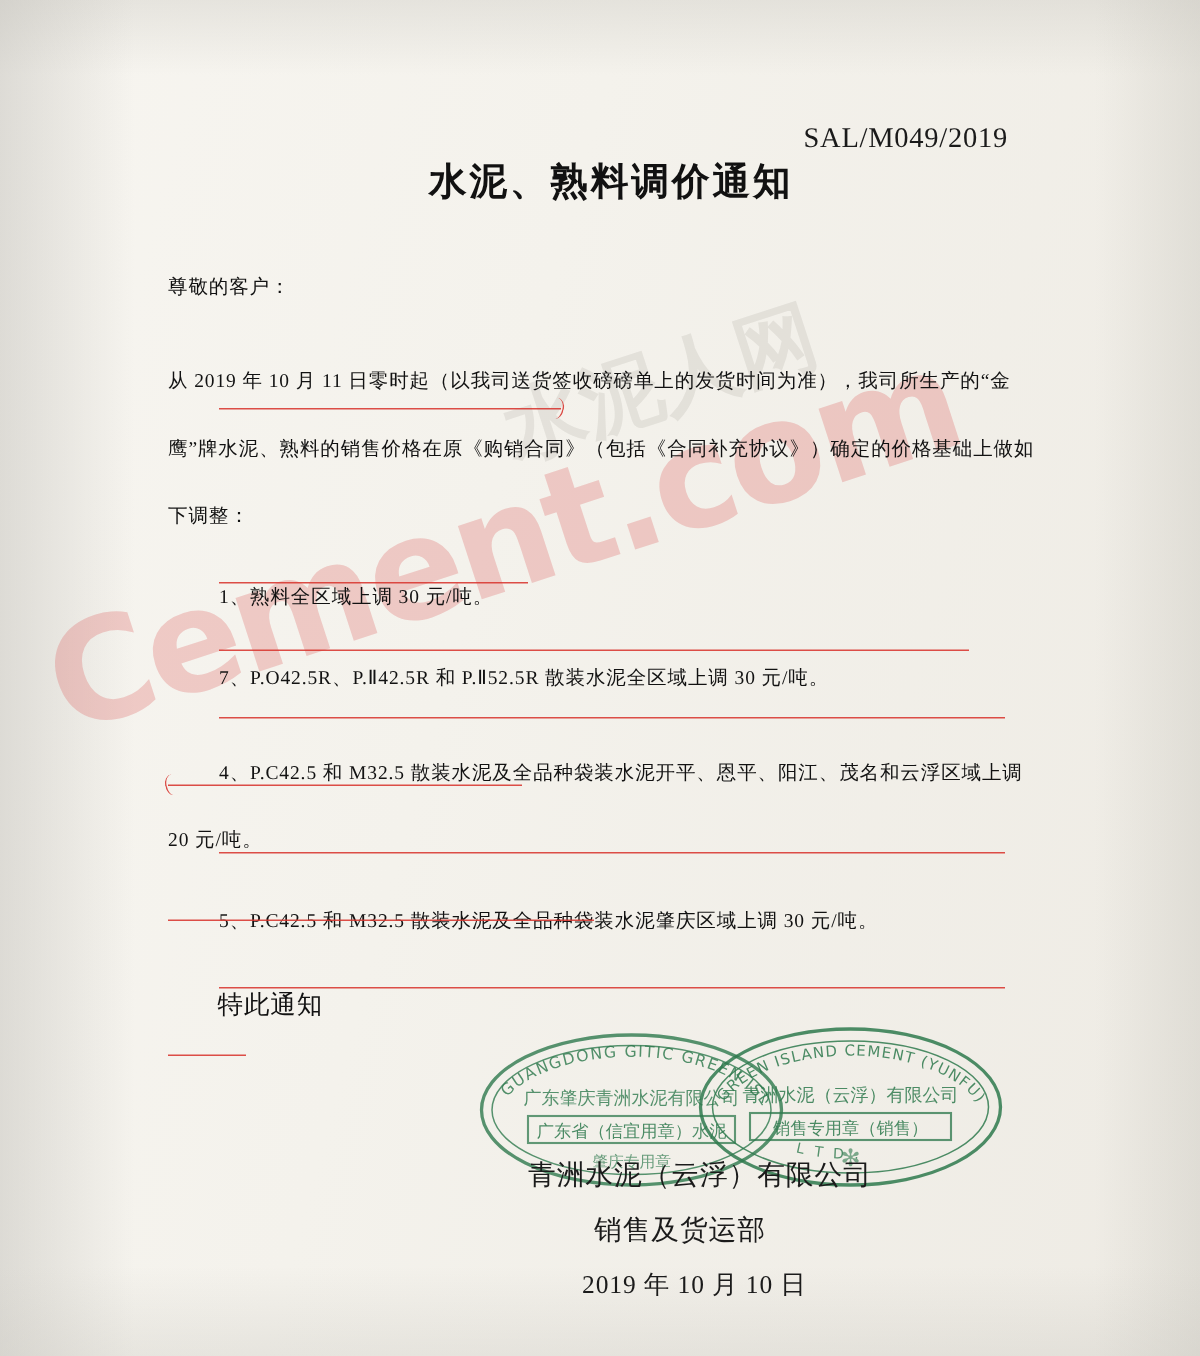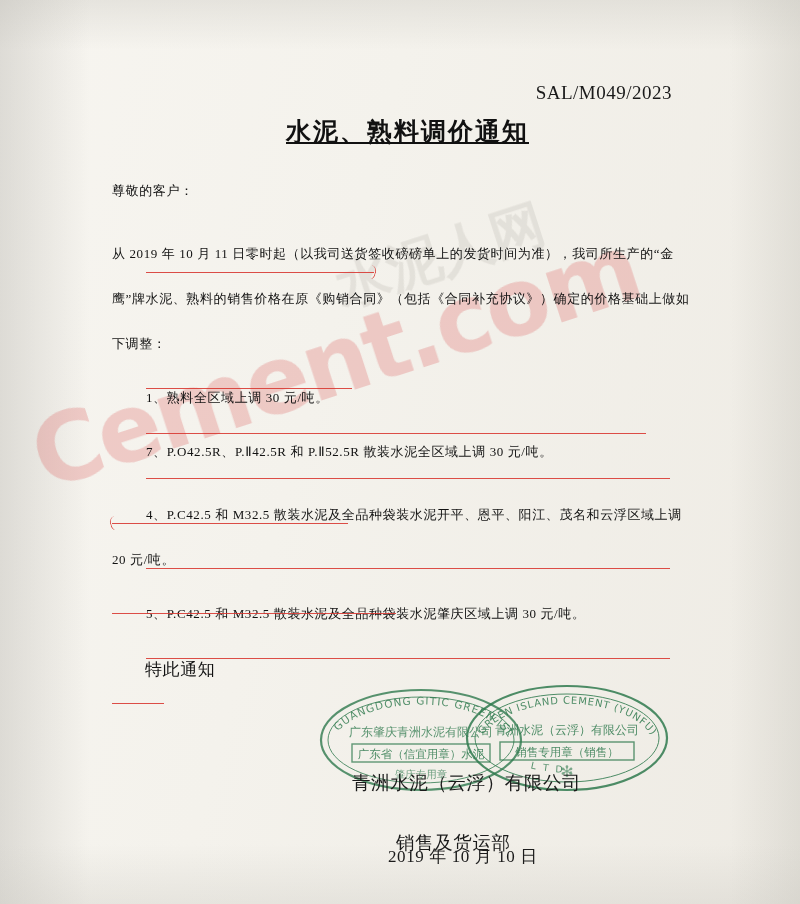--- a/index.html
+++ b/index.html
@@ -84,26 +84,25 @@
     right: 128px;
     top: 82px;
     font-size: 19px;
     color: #1a1a1a;
     letter-spacing: 0.5px;
     font-family: "Liberation Serif", serif;
   }
   .title {
     position: absolute;
     left: 286px;
-    top: 115px;
+    top: 104px;
     font-size: 25px;
     font-weight: bold;
     color: #111;
     letter-spacing: 2px;
-    text-decoration: underline;
   }
   .body-block {
     position: absolute;
     left: 112px;
     top: 168px;
     width: 580px;
     font-size: 13px;
     line-height: 45px;
     color: #121212;
     letter-spacing: 0.6px;
@@ -155,21 +154,21 @@
     position: absolute;
     left: 352px;
     top: 770px;
     font-size: 18.5px;
     color: #1b1b1b;
     letter-spacing: 0.6px;
   }
   .dept {
     position: absolute;
     left: 396px;
-    top: 830px;
+    top: 807px;
     font-size: 18.5px;
     color: #1b1b1b;
     letter-spacing: 0.6px;
   }
   .date {
     position: absolute;
     left: 388px;
     top: 845px;
     font-size: 17px;
     color: #1b1b1b;
@@ -191,21 +190,21 @@
   <div class="paper-shade-top"></div>
   <div class="paper-shade-left"></div>
   <div class="paper-shade-right"></div>
   <div class="paper-shade-bottom"></div>
 
   <div class="watermark">
     <div class="wm-text">Cement.com</div>
     <div class="wm-cn">水泥人网</div>
   </div>
 
-  <div class="doc-no">SAL/M049/2023</div>
+  <div class="doc-no">SAL/M049/2019</div>
 
   <div class="title">水泥、熟料调价通知</div>
 
   <div class="body-block">
 
     <p class="p">尊敬的客户：</p>
     <div class="para-gap"></div>
 
     <div class="para-gap"></div>
 

